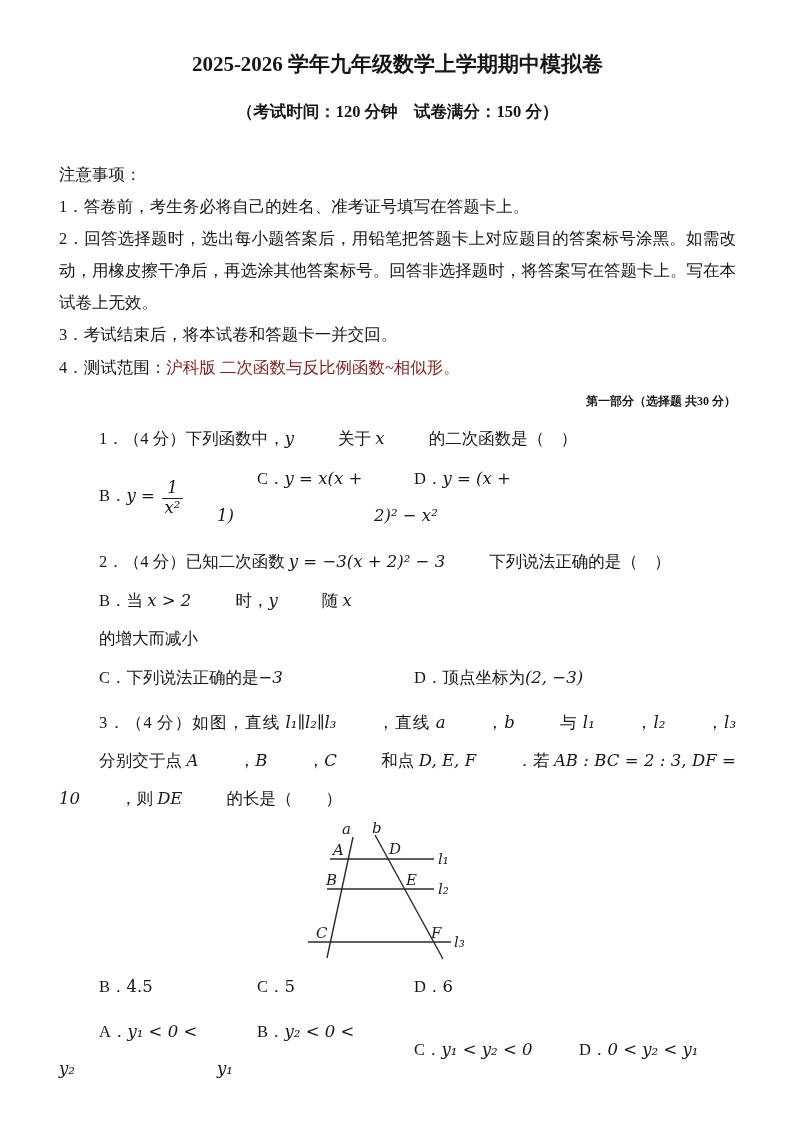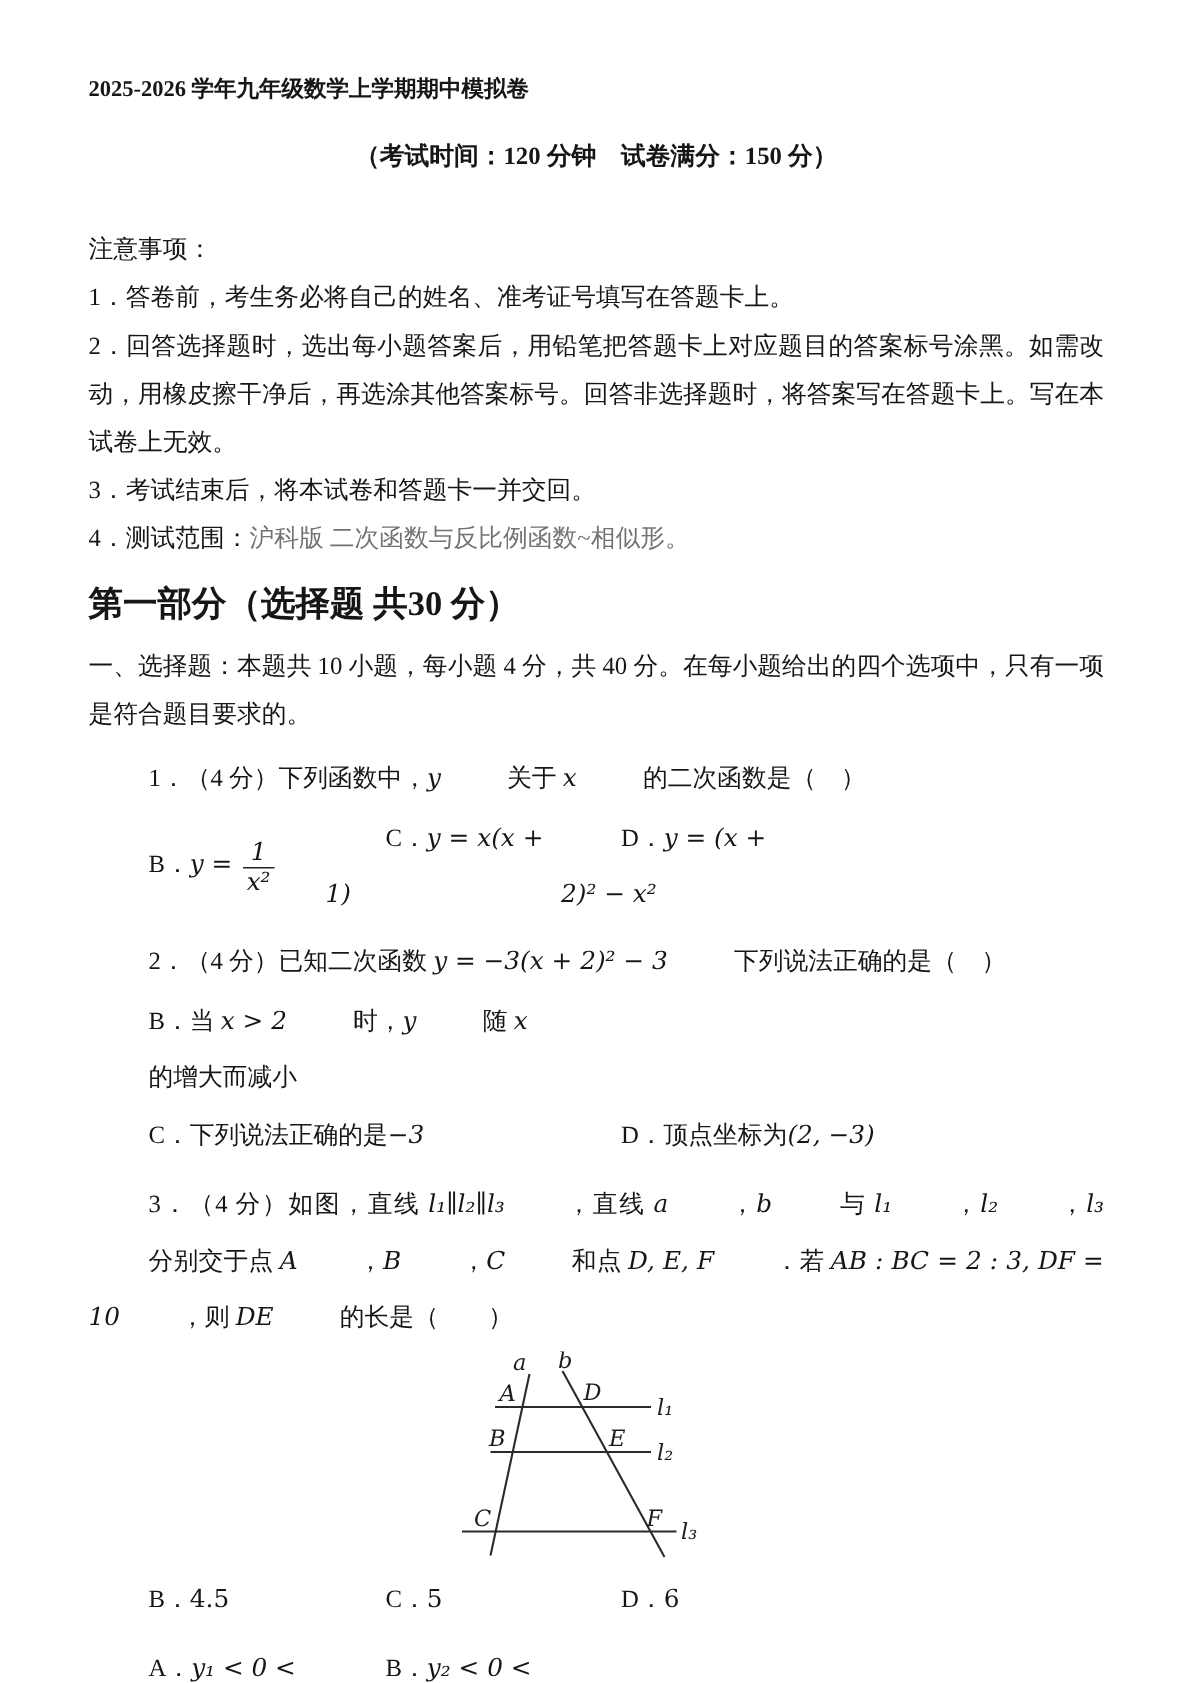--- a/index.html
+++ b/index.html
@@ -3,25 +3,25 @@
 <meta charset="utf-8">
 <style>
   html,body { margin:0; padding:0; background:#ffffff; }
   .page {
     width:793px; min-height:1122px; box-sizing:border-box;
     padding:44px 57px 20px 59px;
     font-family:"Liberation Serif","DejaVu Serif",serif;
     font-size:16.5px; color:#161616; background:#ffffff;
   }
   p { margin:0; line-height:1.95; text-align:justify; }
-  .title { font-size:15px; font-weight:bold; margin:6px 0 0; line-height:1.4; }
+  .title { text-align:center; font-size:21px; font-weight:bold; margin:6px 0 0; line-height:1.4; }
   .subtitle { text-align:center; font-weight:bold; margin:17px 0 10px; }
   .bold { font-weight:normal;margin-top:30px; }
-  .red { color:#737373;font-family:Liberation Serif, serif; }
-  .section-heading { text-align:left; font-size:23px; font-weight:bold; margin:7px 0 4px; line-height:1.8; }
+  .red { color:#7f1d1d;font-family:Liberation Serif, serif; }
+  .section-heading { text-align:right; font-size:12px; font-weight:bold; margin:7px 0 4px; line-height:1.8; }
   .question { margin-top:8px; }
   .stem { line-height:2.3; }
   .opts { display:grid; margin-top:2px; line-height:2.25; align-items:center; }
   .cols4 { grid-template-columns:158px 157px 165px 1fr; }
   .cols2 { grid-template-columns:315px 1fr; }
   .rt { font-style:normal;margin-left:40px; }
   .rm { font-family:"DejaVu Serif","Liberation Serif",serif; font-style:italic; }
   .rn { font-family:"DejaVu Serif","Liberation Serif",serif; font-style:normal; }
   .frac {
     display:inline-flex; flex-direction:column; align-items:center;
@@ -43,21 +43,20 @@
 
   <div>
     <p class="bold">注意事项：</p>
     <p>1．答卷前，考生务必将自己的姓名、准考证号填写在答题卡上。</p>
     <p>2．回答选择题时，选出每小题答案后，用铅笔把答题卡上对应题目的答案标号涂黑。如需改动，用橡皮擦干净后，再选涂其他答案标号。回答非选择题时，将答案写在答题卡上。写在本试卷上无效。</p>
     <p>3．考试结束后，将本试卷和答题卡一并交回。</p>
     <p><span>4．测试范围：</span><span class="red">沪科版 二次函数与反比例函数~相似形。</span></p>
   </div>
 
   <h2 class="section-heading">第一部分（选择题 共30 分）</h2>
-  <p>一、选择题：本题共 10 小题，每小题 4 分，共 40 分。在每小题给出的四个选项中，只有一项是符合题目要求的。</p>
 
   <div class="question">
     <p class="stem"><span class="rt">1．（4 分）下列函数中，</span><span class="rm">y</span><span class="rt"> 关于 </span><span class="rm">x</span><span class="rt"> 的二次函数是（　）</span></p>
     <div class="opts cols4">
       <span><span><span class="rt">B．</span><span class="rm">y = </span></span><span class="frac">
             <span class="num">1</span>
             <span class="den">x²</span>
           </span></span>
       <span><span class="rt">C．</span><span class="rm">y = x(x + 1)</span></span>
       <span><span class="rt">D．</span><span class="rm">y = (x + 2)² − x²</span></span>

